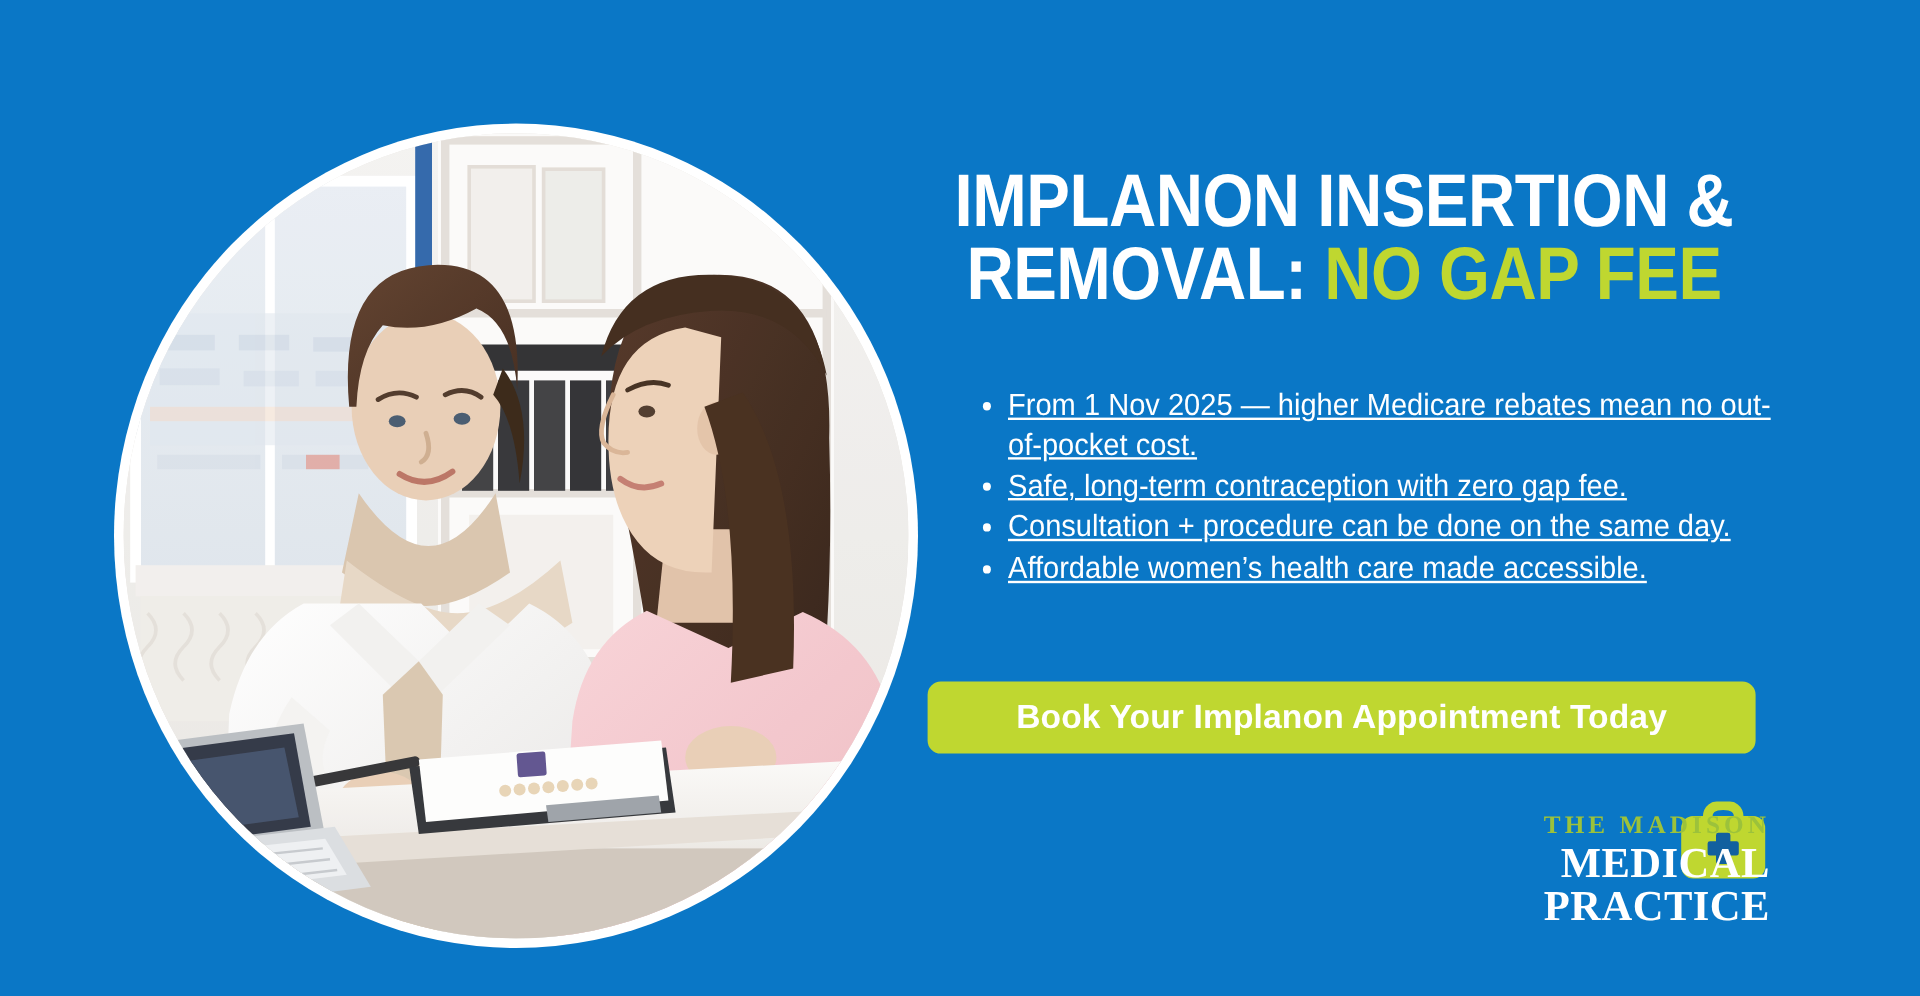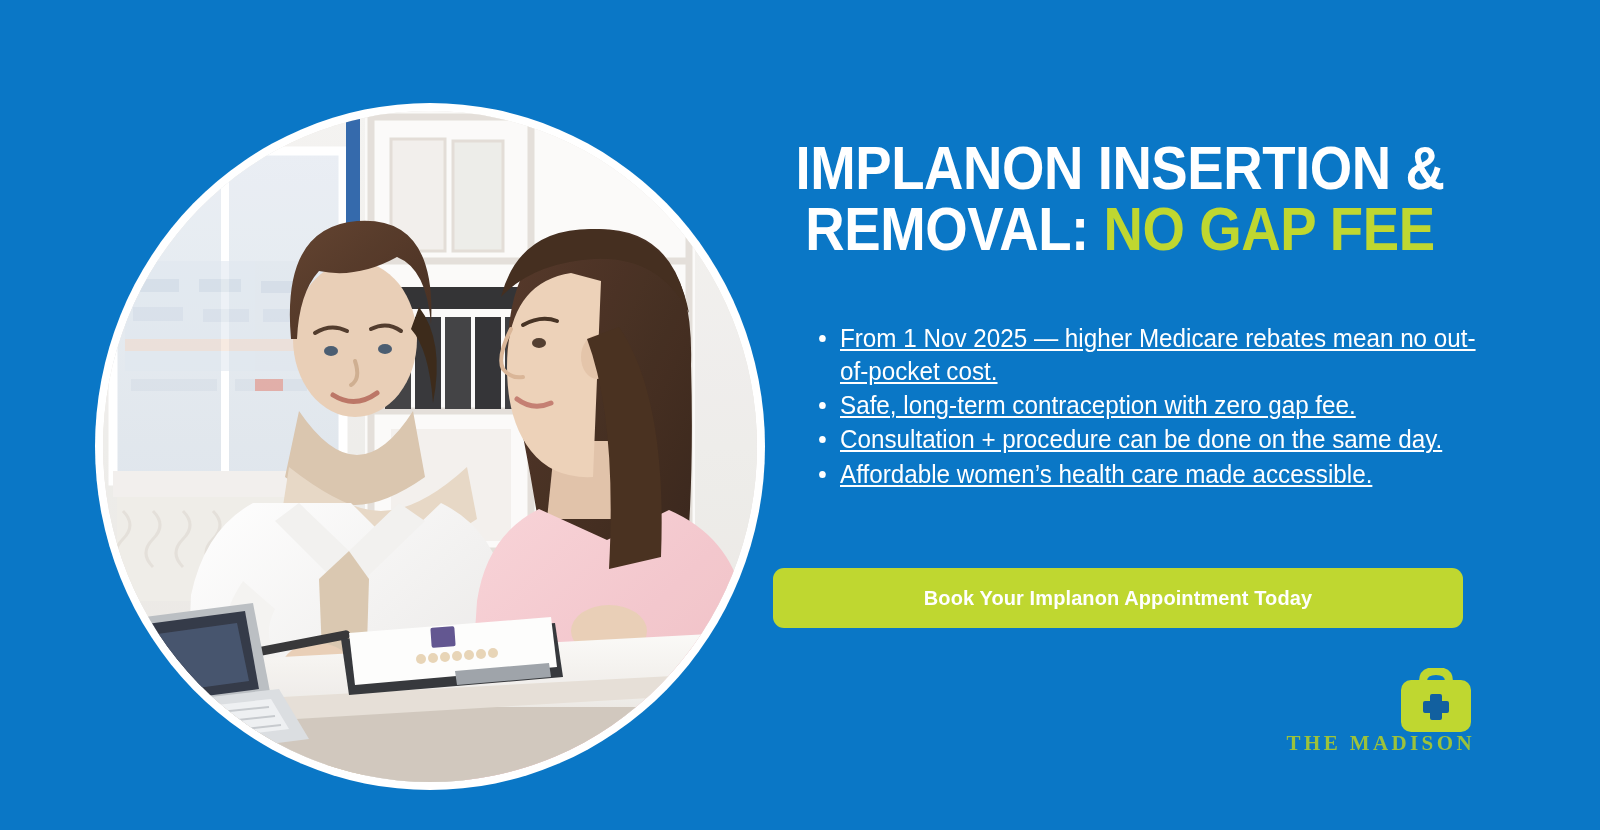--- a/index.html
+++ b/index.html
@@ -100,21 +100,21 @@
     left: 23px;
     top: 568px;
     width: 690px;
     height: 60px;
     background: #bfd730;
     border: none;
     border-radius: 11px;
     color: #ffffff;
     font-family: "Liberation Sans Narrow", "Liberation Sans", sans-serif;
     font-weight: 700;
-    font-size: 20px;
+    font-size: 28px;
     letter-spacing: 0.1px;
     cursor: pointer;
     display: flex;
     align-items: center;
     justify-content: center;
     padding: 11px;
   }
 
   
   .logo {
@@ -138,21 +138,21 @@
     text-align: right;
     line-height: 1;
   }
   .logo-line1 {
     display: block;
     color: #9cc23b;
     font-family: "Liberation Serif", serif;
     font-weight: 700;
     font-size: 21px;
     letter-spacing: 3.4px;
-    margin-bottom: 19px;
+    margin-bottom: 4px;
   }
   .logo-line2 {
     display: block;
     color: #ffffff;
     font-family: "Liberation Serif", serif;
     font-weight: 700;
     font-size: 35.5px;
     letter-spacing: 0.4px;
   }
 </style>
@@ -368,17 +368,18 @@
     <div class="logo">
       <span class="logo-bag">
         <svg viewBox="0 0 78 66" width="78" height="66">
           <path d="M26 13 q0 -10 13 -10 q13 0 13 10" fill="none" stroke="#bfd730" stroke-width="8" stroke-linecap="round"></path>
           <rect x="4" y="12" width="70" height="52" rx="10" fill="#bfd730"></rect>
           <path d="M35 26 h8 a2 2 0 0 1 2 2 v5 h5 a2 2 0 0 1 2 2 v8 a2 2 0 0 1 -2 2 h-5 v5 a2 2 0 0 1 -2 2 h-8 a2 2 0 0 1 -2 -2 v-5 h-5 a2 2 0 0 1 -2 -2 v-8 a2 2 0 0 1 2 -2 h5 v-5 a2 2 0 0 1 2 -2 z" fill="#12609f"></path>
         </svg>
       </span>
       <span class="logo-text">
         <span class="logo-line1">THE MADISON</span>
+        <span class="logo-line2">MEDICAL PRACTICE</span>
       </span>
     </div>
 
   </div>
 </div>
 
 </body></html>

